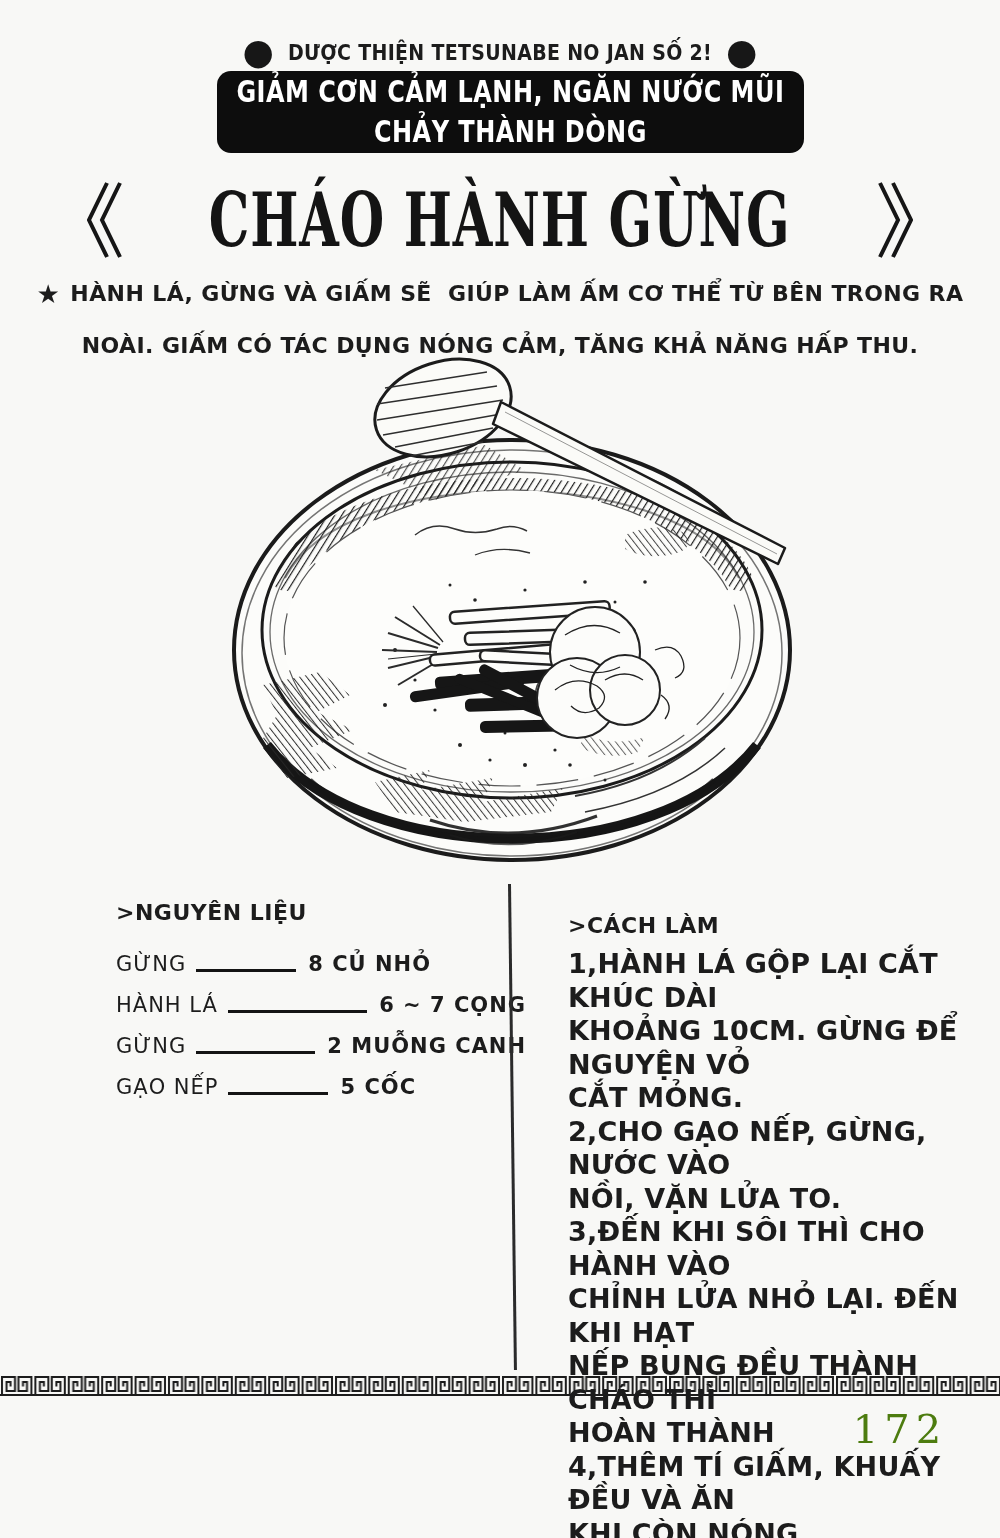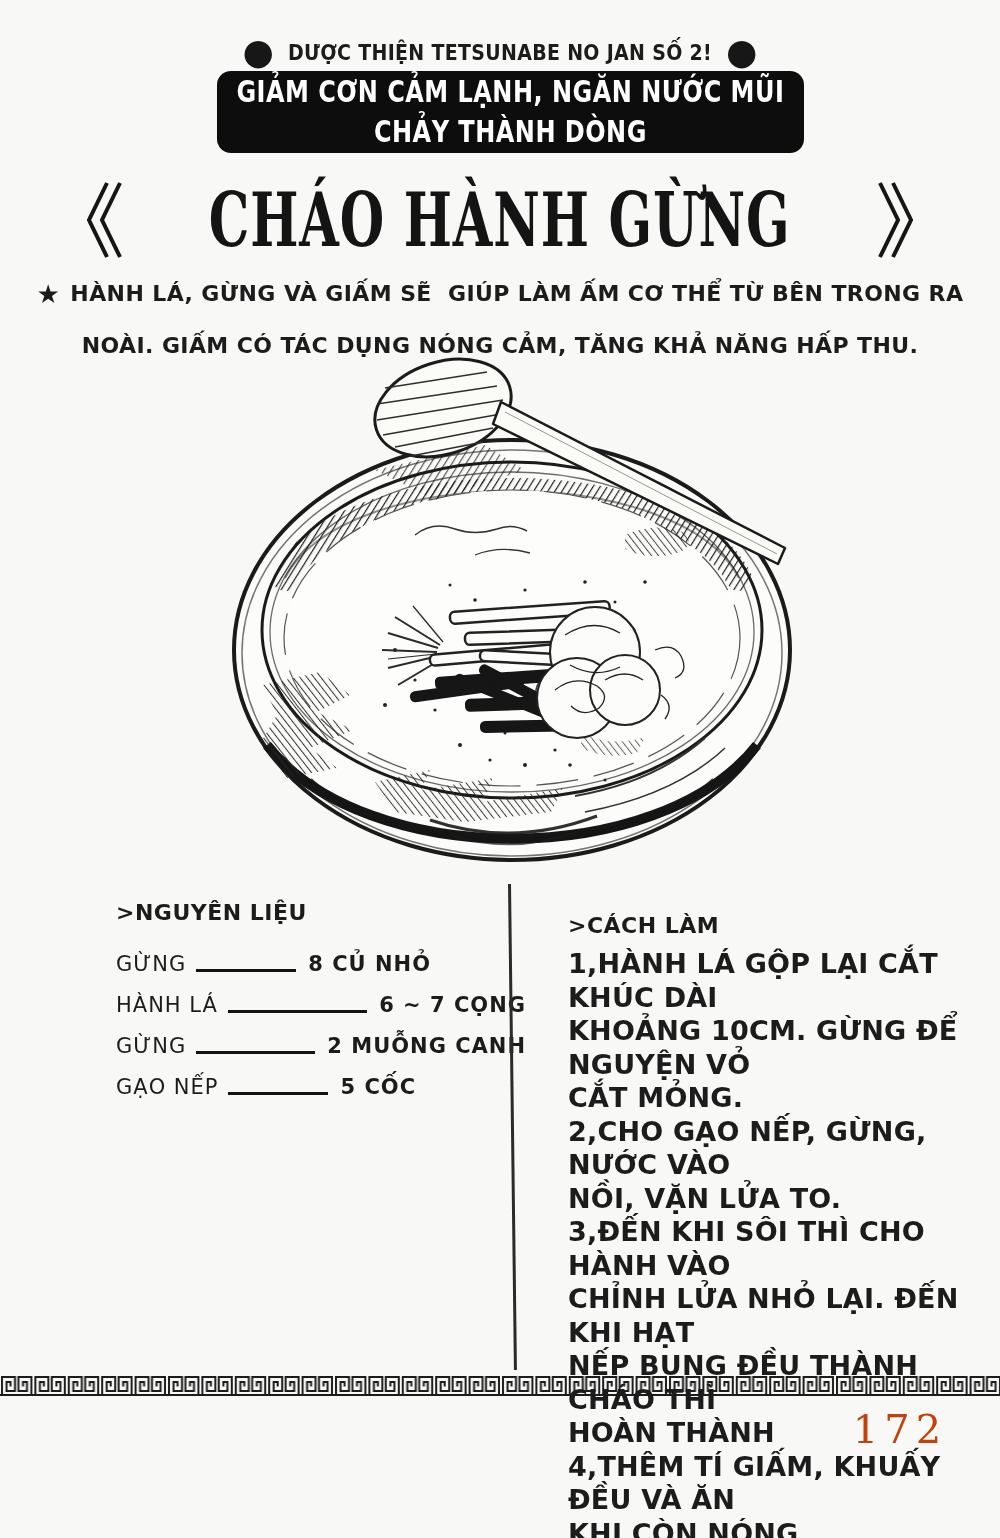--- a/index.html
+++ b/index.html
@@ -60,21 +60,21 @@
   }
   .instructions{position:absolute;left:568px;top:898px;width:400px;margin-top:15px;}
   .steps{
     margin-top:9px;font-size:27px;font-weight:bold;line-height:33.5px;
     white-space:pre-line;letter-spacing:.2px;
   }
   
   .meander{position:absolute;left:0;top:1371px;}
   .page-number{
     position:absolute;left:830px;top:1406px;width:140px;text-align:center;
-    font-family:"DejaVu Serif",serif;font-size:40px;letter-spacing:6px;color:#c2410c;
+    font-family:"DejaVu Serif",serif;font-size:40px;letter-spacing:6px;color:#4d7c0f;
   }
 </style>
 </head>
 <body>
 
 <div class="page">
 
   <div class="header-row">
     <span class="dot">●</span>
     <span class="series-title">DƯỢC THIỆN TETSUNABE NO JAN SỐ 2!</span>

